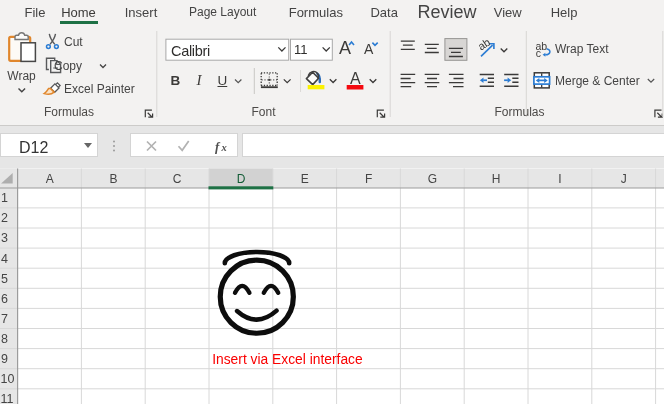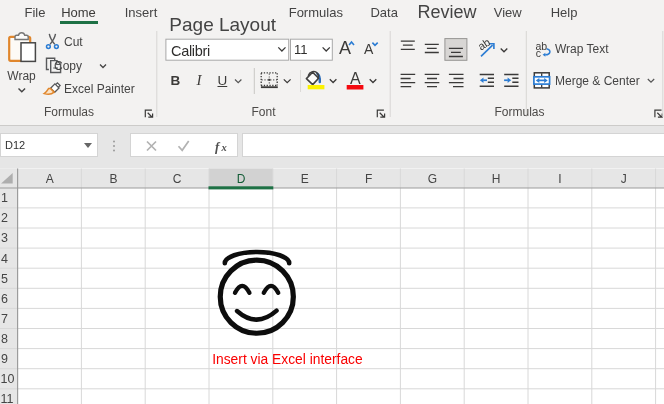--- a/index.html
+++ b/index.html
@@ -11,21 +11,21 @@
 </head>
 <body>
 <div id="app">
 
 <div class="abs" style="left:0;top:0;width:664px;height:125px;background:#f3f2f1;border-bottom:1px solid #ccCbc9"></div>
 
 <div class="txt ctr" style="left:35px;top:12px;font-size:13px">File</div>
 <div class="txt ctr" style="left:78.5px;top:12px;font-size:13px;font-weight:normal;color:#3c3b39">Home</div>
 <div class="abs" style="left:60px;top:21px;width:38px;height:3px;background:#1e7145"></div>
 <div class="txt ctr" style="left:141px;top:12px;font-size:13px">Insert</div>
-<div class="txt ctr" style="left:222.7px;top:24px;font-size:19px">Page Layout</div>
+<div class="txt ctr" style="left:222.7px;top:12px;font-size:12px">Page Layout</div>
 <div class="txt ctr" style="left:315.8px;top:12px;font-size:13px">Formulas</div>
 <div class="txt ctr" style="left:384.2px;top:12px;font-size:13px">Data</div>
 <div class="txt ctr" style="left:447px;top:12px;font-size:18px">Review</div>
 <div class="txt ctr" style="left:507.7px;top:12px;font-size:13px">View</div>
 <div class="txt ctr" style="left:564px;top:12px;font-size:13px">Help</div>
 
 <svg class="abs" style="left:0;top:28px" width="160" height="97" viewBox="0 0 160 97">
 
   <rect x="9.2" y="8.8" width="21" height="24" rx="1.5" fill="#fdfaf6" stroke="#e0862c" stroke-width="2.2"></rect>
   <path d="M15 11.5 v-2.6 q0 -1.6 1.6 -1.6 h1.9 q0.5 -2.6 3.1 -2.6 q2.6 0 3.1 2.6 h1.9 q1.6 0 1.6 1.6 v2.6 z" fill="#fbfbfa" stroke="#767676" stroke-width="1.4"></path>
@@ -179,21 +179,21 @@
 </svg>
 <div class="txt" style="left:477.5px;top:38.5px;font-size:11px;color:#3c3b39;transform:rotate(-33deg)">ab</div>
 <div class="txt" style="left:535.5px;top:40.8px;font-size:10.5px;color:#3c3b39">ab</div>
 <div class="txt" style="left:535.8px;top:48.3px;font-size:10.5px;color:#3c3b39">c</div>
 <div class="txt" style="left:555px;top:43px">Wrap Text</div>
 <div class="txt" style="left:555px;top:75px">Merge &amp; Center</div>
 <div class="txt ctr" style="left:519.5px;top:112.3px;color:#4c4a48">Formulas</div>
 
 <div class="abs" style="left:0;top:126px;width:664px;height:42px;background:#e6e6e6"></div>
 <div class="abs" style="left:0;top:133px;width:98px;height:24px;background:#fff;border:1px solid #d4d4d4;box-sizing:border-box"></div>
-<div class="txt" style="left:5px;top:140px;font-size:11px;color:#333">D12</div>
+<div class="txt" style="left:19px;top:140px;font-size:16px;color:#333">D12</div>
 <svg class="abs" style="left:82px;top:141px" width="12" height="9">
       <path d="M2 2 L6 7 L10 2 z" fill="#666"></path>
     </svg>
 <svg class="abs" style="left:111px;top:139px" width="6" height="14">
       <g fill="#9a9a9a">
         <circle cx="3" cy="2.5" r="1"></circle>
         <circle cx="3" cy="7" r="1"></circle>
         <circle cx="3" cy="11.5" r="1"></circle>
       </g>
     </svg>

